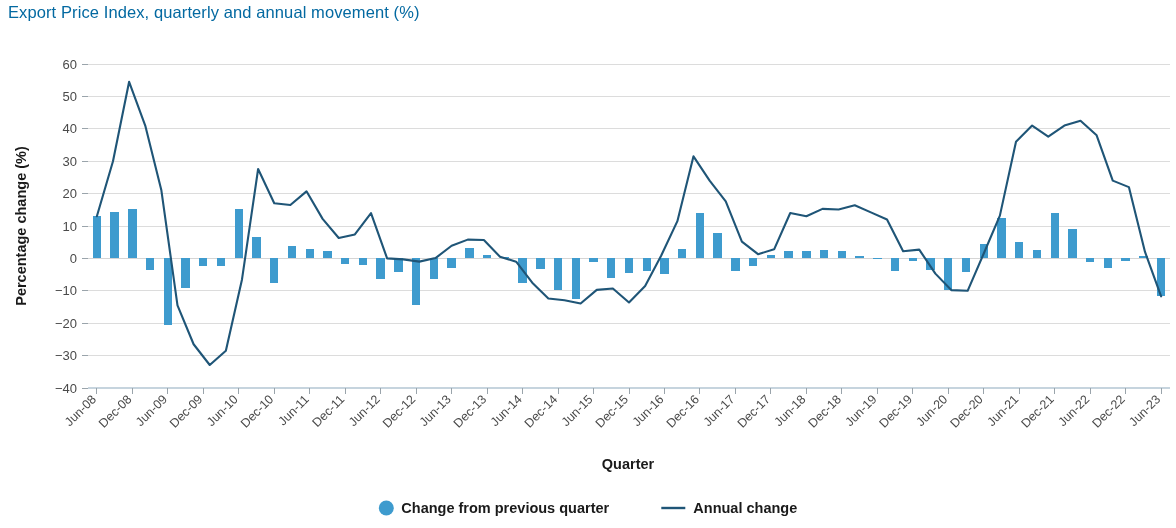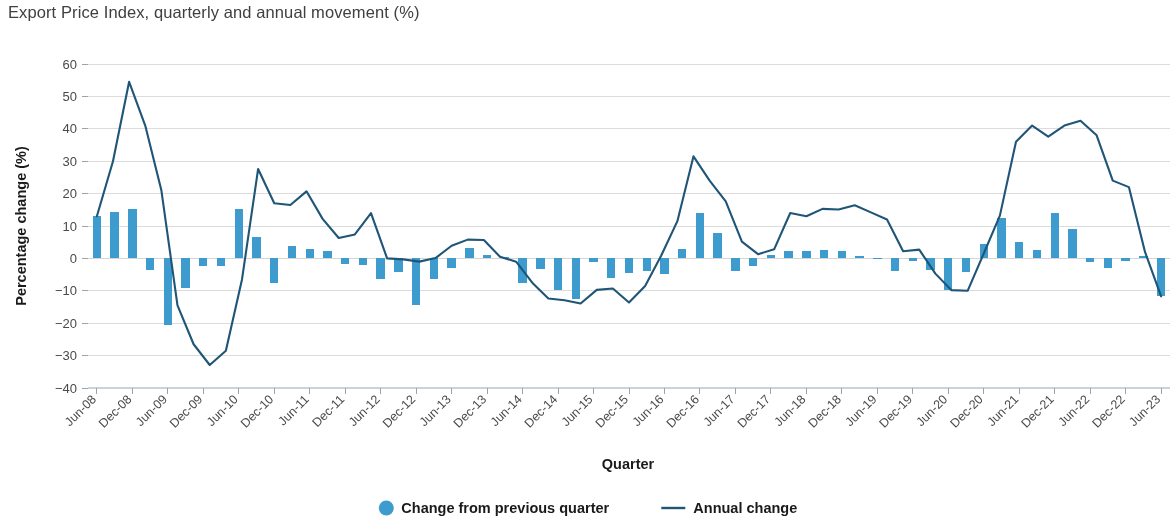--- a/index.html
+++ b/index.html
@@ -17,21 +17,21 @@
   #chart-root {
     position: relative;
     width: 1176px;
     height: 528px;
   }
   #chart-title {
     position: absolute;
     left: 8px;
     top: 3px;
     font-size: 16.5px;
-    color: #404040;
+    color: #0369a1;
     letter-spacing: 0.1px;
     white-space: nowrap;
   }
   #plot-svg {
     position: absolute;
     left: 0;
     top: 0;
   }
   .axis-tick-label {
     font-family: "Liberation Sans", sans-serif;

